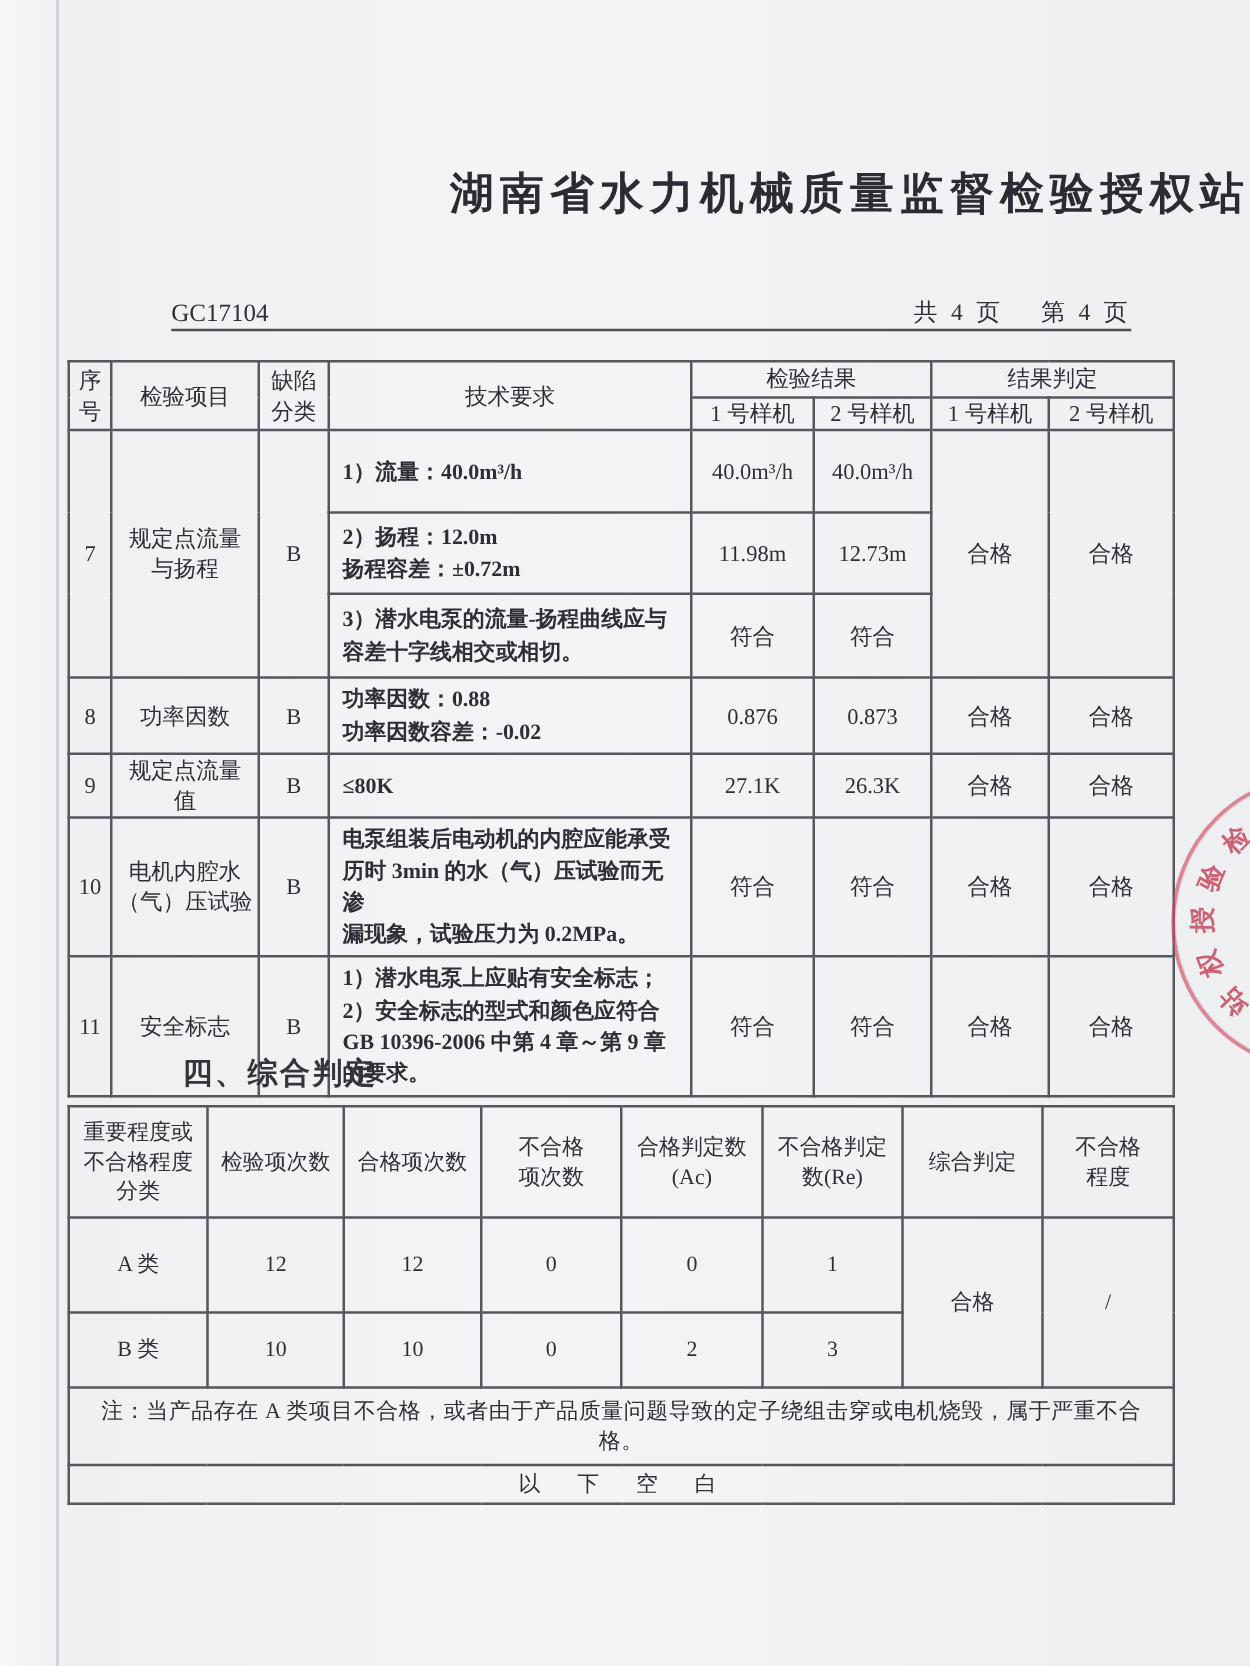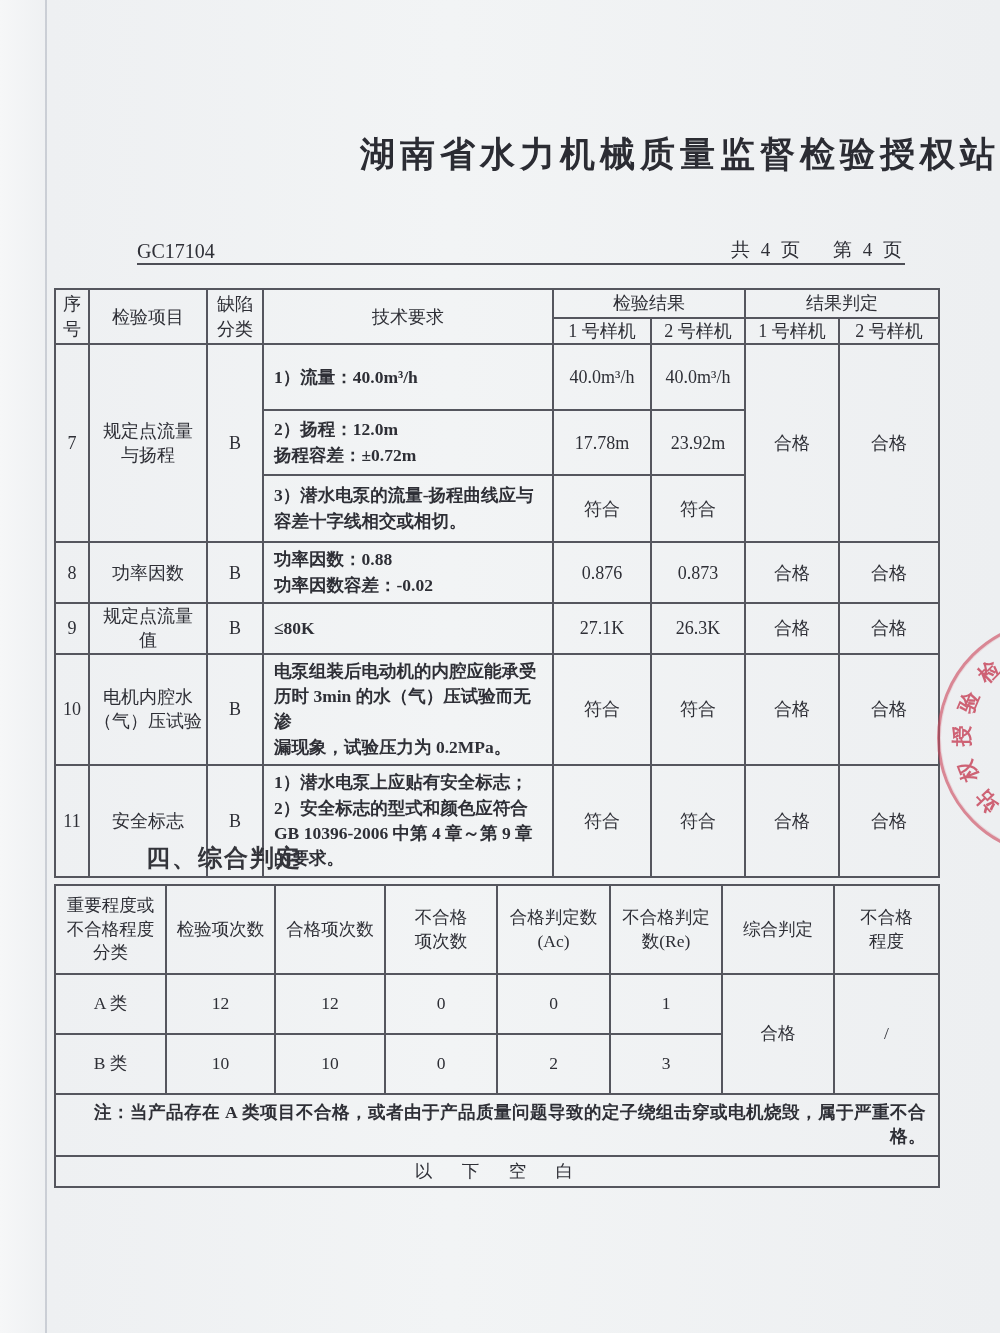--- a/index.html
+++ b/index.html
@@ -38,21 +38,21 @@
   td{
     border:2px solid #55565e;vertical-align:middle;text-align:center;
     font-size:18px;padding:0 2px;line-height:1.35;
     overflow:hidden;
   }
   .pre{white-space:pre-line;}
   .req{text-align:left;padding:4px 10px;font-size:17.5px;line-height:1.45;font-weight:bold;}
   .main-table{left:54px;top:288px;width:884px;}
   .summary-table{left:54px;top:884px;width:884px;}
   .summary-table td{font-size:17.5px;}
-  .note-cell{text-align:right;padding:6px 12px;font-size:17.5px;letter-spacing:.5px;font-weight:bold;}
+  .note-cell{text-align:center;padding:6px 12px;font-size:17.5px;letter-spacing:.5px;}
   .blank-cell{font-size:18px;letter-spacing:6px;}
   .section-title{
     position:absolute;left:146px;top:842px;
     font-family:"Liberation Sans","DejaVu Sans",sans-serif;
     font-size:24px;font-weight:bold;letter-spacing:2px;color:#34353b;
   }
   
   .stamp{position:absolute;left:930px;top:610px;width:70px;height:250px;pointer-events:none;}
   .stamp-circle{
     position:absolute;left:7px;top:9px;width:232px;height:232px;
@@ -118,22 +118,22 @@
       <td rowspan="3">B</td>
       <td class="req pre">1）流量：40.0m³/h</td>
       <td>40.0m³/h</td>
       <td>40.0m³/h</td>
       <td rowspan="3">合格</td>
       <td rowspan="3">合格</td>
     </tr>
     <tr style="height:65px">
       <td class="req pre">2）扬程：12.0m
 扬程容差：±0.72m</td>
-      <td>17.78m</td>
-      <td>23.92m</td>
+      <td>11.98m</td>
+      <td>12.73m</td>
     </tr>
     <tr style="height:67px">
       <td class="req pre">3）潜水电泵的流量-扬程曲线应与
 容差十字线相交或相切。</td>
       <td>符合</td>
       <td>符合</td>
     </tr>
     <tr style="height:48px">
       <td>8</td>
       <td>功率因数</td>
@@ -208,21 +208,21 @@
       <td class="pre">不合格
 项次数</td>
       <td class="pre">合格判定数
 (Ac)</td>
       <td class="pre">不合格判定
 数(Re)</td>
       <td>综合判定</td>
       <td class="pre">不合格
 程度</td>
     </tr>
-    <tr style="height:60px">
+    <tr style="height:76px">
       <td>A 类</td>
       <td>12</td>
       <td>12</td>
       <td>0</td>
       <td>0</td>
       <td>1</td>
       <td rowspan="2">合格</td>
       <td rowspan="2">/</td>
     </tr>
     <tr style="height:60px">

